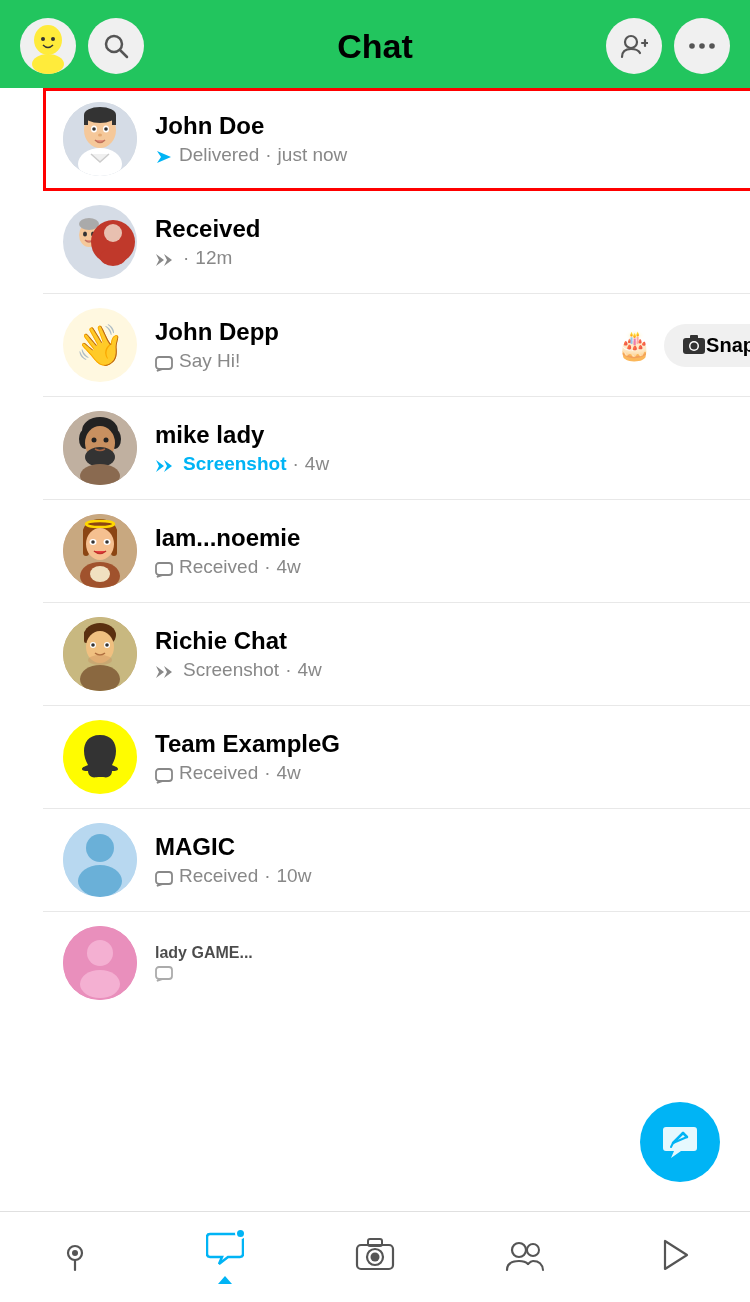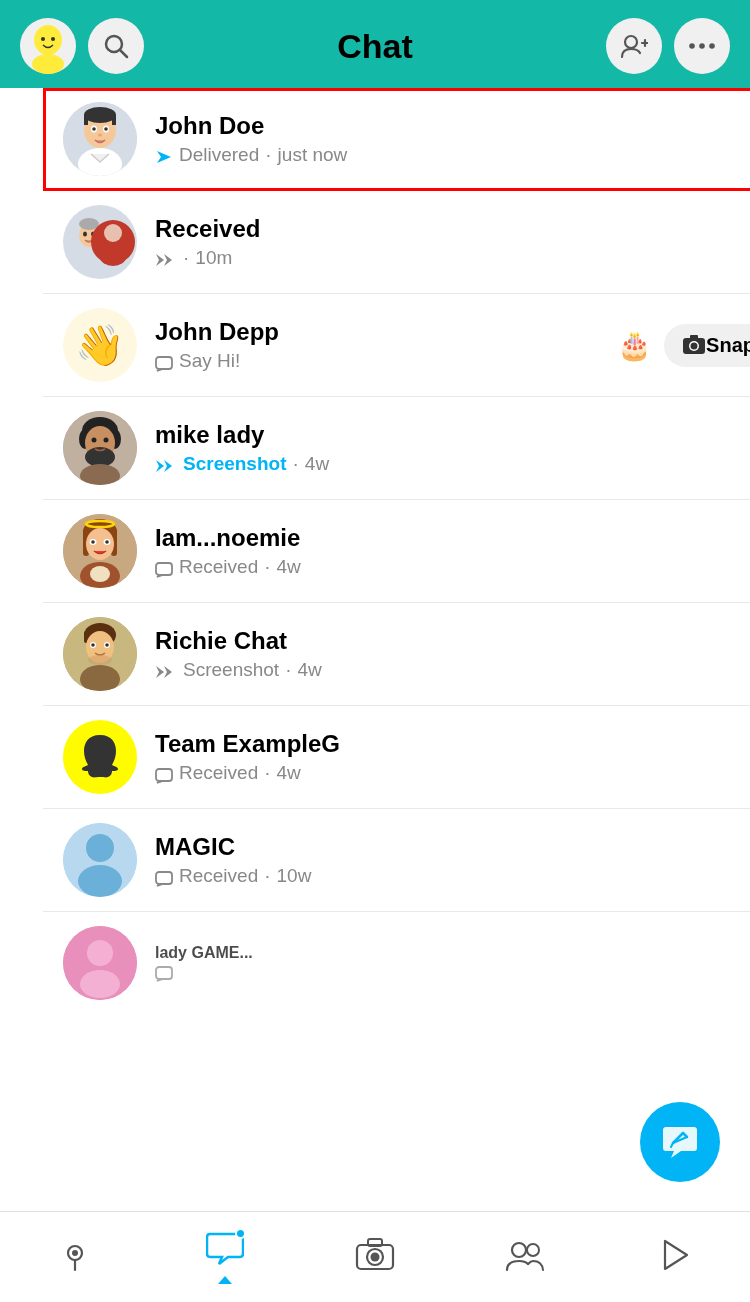--- a/index.html
+++ b/index.html
@@ -11,21 +11,21 @@
       min-height: 1302px;
       overflow-x: hidden;
     }
 
     
     .header {
       display: flex;
       align-items: center;
       justify-content: space-between;
       padding: 18px 20px 14px;
-      background: #14b8a6;
+      background: #22c55e;
     }
     .header-left, .header-right {
       display: flex;
       align-items: center;
       gap: 12px;
     }
     .icon-btn {
       width: 56px;
       height: 56px;
       border-radius: 50%;
@@ -289,21 +289,21 @@
     </div>
     <div class="chat-content">
       <div class="chat-name">Received</div>
       <div class="chat-status">
 
         <svg width="22" height="18" viewBox="0 0 22 18">
           <polygon points="1,3 9,9 1,15 4,9" fill="#888"></polygon>
           <polygon points="9,3 17,9 9,15 12,9" fill="#888"></polygon>
         </svg>
         <span>·</span>
-        <span>10m</span>
+        <span>12m</span>
       </div>
     </div>
   </div>
 
   <div class="chat-item">
     <div class="avatar avatar-wave" style="font-size:40px; background:#fff8e0;">
       👋
     </div>
     <div class="chat-content">
       <div class="chat-name">John Depp</div>

